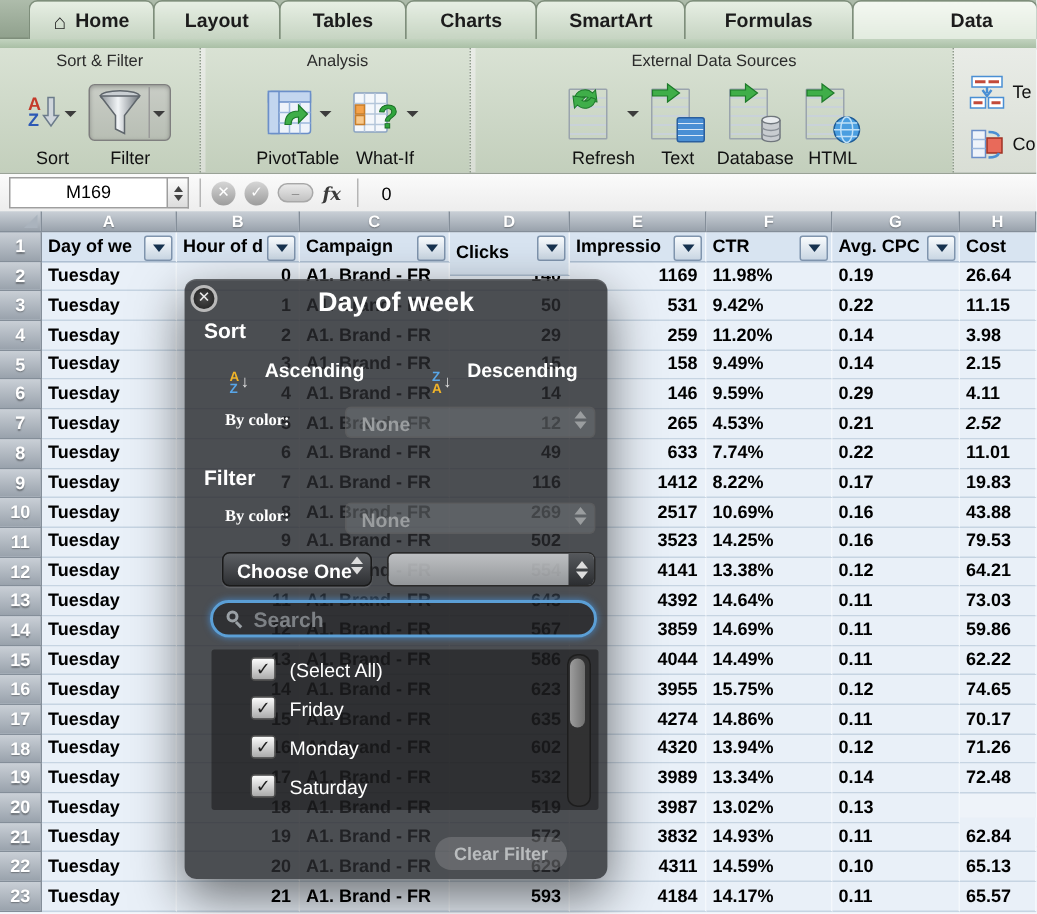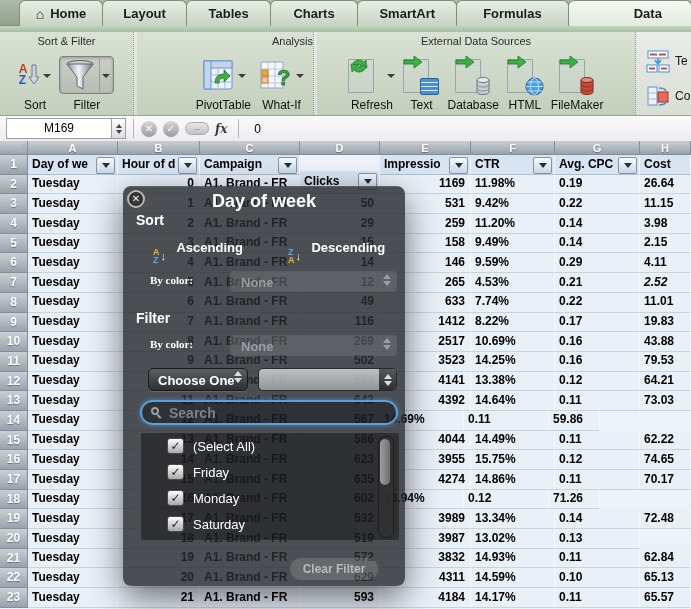--- a/index.html
+++ b/index.html
@@ -284,21 +284,21 @@
             <span class="vsep"></span>
             <span class="caret"></span>
           </span>
         </div>
         <div class="rlabel">Filter</div>
       </div>
     </div>
   </div>
   <div class="rsep"></div>
 
-  <div class="rgroup" style="width:176px;align-items:flex-end;">
+  <div class="rgroup" style="width:176px;">
     <div class="rgroup-title">Analysis</div>
     <div class="rgroup-body">
       <div class="rbtn">
         <div class="iconwrap">
           <svg width="34" height="34" viewBox="0 0 34 34">
             <rect x="3" y="3" width="28" height="28" fill="#eef3fa" stroke="#6b8fc9" rx="2"></rect>
             <rect x="3" y="3" width="28" height="7" fill="#c3d6ef" stroke="#6b8fc9"></rect>
             <rect x="3" y="3" width="7" height="28" fill="#c3d6ef" stroke="#6b8fc9"></rect>
             <line x1="10" y1="17" x2="31" y2="17" stroke="#9db8dd"></line>
               <line x1="10" y1="24" x2="31" y2="24" stroke="#9db8dd"></line>
@@ -386,36 +386,20 @@
               <circle cx="9.5" cy="9.5" r="8.5" fill="#4a9ee0" stroke="#1f5c96"></circle>
               <ellipse cx="9.5" cy="9.5" rx="4" ry="8.5" fill="none" stroke="#bfe0f7"></ellipse>
               <line x1="1" y1="9.5" x2="18" y2="9.5" stroke="#bfe0f7"></line>
               <line x1="2.5" y1="5" x2="16.5" y2="5" stroke="#bfe0f7"></line>
               <line x1="2.5" y1="14" x2="16.5" y2="14" stroke="#bfe0f7"></line>
             </svg>
           </span>
         </div>
         <div class="rlabel">HTML</div>
       </div>
-      <div class="rbtn">
-        <div class="iconwrap">
-          <span class="docicon">
-            <span class="sheet"></span>
-            <svg width="20" height="14" viewBox="0 0 20 14" style="position:absolute;left:0;top:0;">
-                <path d="M1 5 h10 v-4 l8 6 -8 6 v-4 h-10 z" fill="#3fae49" stroke="#1d7a2a" stroke-width="0.8"></path>
-              </svg>
-            <svg width="16" height="18" viewBox="0 0 16 18" style="position:absolute;right:0;bottom:0;">
-              <path d="M2 3 v12 a6 2.5 0 0 0 12 0 v-12" fill="#c24a3a" stroke="#7e2a1e"></path>
-              <ellipse cx="8" cy="3" rx="6" ry="2.5" fill="#e0897c" stroke="#7e2a1e"></ellipse>
-              <path d="M2 7.5 a6 2.5 0 0 0 12 0 M2 11.5 a6 2.5 0 0 0 12 0" fill="none" stroke="#8f3527"></path>
-            </svg>
-          </span>
-        </div>
-        <div class="rlabel">FileMaker</div>
-      </div>
     </div>
   </div>
   <div class="rsep"></div>
 
   <div class="rgroup plain" style="flex:1;align-items:flex-start;padding:16px 0 0 7px;">
     <div class="smallbtn">
       <svg width="24" height="24" viewBox="0 0 24 24">
         <rect x="2" y="2" width="20" height="7" fill="#fff" stroke="#4a8fd4"></rect>
         <line x1="4" y1="5.5" x2="11" y2="5.5" stroke="#c24a3a" stroke-width="2"></line>
           <line x1="13" y1="5.5" x2="20" y2="5.5" stroke="#c24a3a" stroke-width="2"></line>
@@ -481,21 +465,21 @@
         <span class="fdrop">
           <span class="tri"></span>
         </span>
       </div>
       <div class="cell head al" style="width: 100px; height: 19.7px; line-height: 19.7px;">
         <span>Campaign</span>
         <span class="fdrop">
           <span class="tri"></span>
         </span>
       </div>
-      <div class="cell head al" style="width: 80px; height: 23px; line-height: 19.7px; margin-top: 16px;">
+      <div class="cell head al" style="width: 80px; height: 29px; line-height: 19.7px;">
         <span>Clicks</span>
         <span class="fdrop">
           <span class="tri"></span>
         </span>
       </div>
       <div class="cell head al" style="width: 91px; height: 19.7px; line-height: 19.7px;">
         <span>Impressio</span>
         <span class="fdrop">
           <span class="tri"></span>
         </span>
@@ -647,20 +631,21 @@
       <div class="cell al" style="width: 84px; height: 19.7px; line-height: 19.7px;">14.64%</div>
       <div class="cell al" style="width: 85px; height: 19.7px; line-height: 19.7px;">0.11</div>
       <div class="cell al" style="width: 51px; height: 19.7px; line-height: 19.7px;">73.03</div>
     </div>
     <div class="srow" style="height: 19.7px;">
       <div class="hcell" style="width: 28px; height: 19.7px; line-height: 19.7px;">14</div>
       <div class="cell al" style="width: 90px; height: 19.7px; line-height: 19.7px;">Tuesday</div>
       <div class="cell ar" style="width: 82px; height: 19.7px; line-height: 19.7px;">12</div>
       <div class="cell al" style="width: 100px; height: 19.7px; line-height: 19.7px;">A1. Brand - FR</div>
       <div class="cell ar" style="width: 80px; height: 19.7px; line-height: 19.7px;">567</div>
+      <div class="cell ar" style="width: 91px; height: 19.7px; line-height: 19.7px;">3859</div>
       <div class="cell al" style="width: 84px; height: 19.7px; line-height: 19.7px;">14.69%</div>
       <div class="cell al" style="width: 85px; height: 19.7px; line-height: 19.7px;">0.11</div>
       <div class="cell al" style="width: 51px; height: 19.7px; line-height: 19.7px;">59.86</div>
     </div>
     <div class="srow" style="height: 19.7px;">
       <div class="hcell" style="width: 28px; height: 19.7px; line-height: 19.7px;">15</div>
       <div class="cell al" style="width: 90px; height: 19.7px; line-height: 19.7px;">Tuesday</div>
       <div class="cell ar" style="width: 82px; height: 19.7px; line-height: 19.7px;">13</div>
       <div class="cell al" style="width: 100px; height: 19.7px; line-height: 19.7px;">A1. Brand - FR</div>
       <div class="cell ar" style="width: 80px; height: 19.7px; line-height: 19.7px;">586</div>
@@ -690,20 +675,21 @@
       <div class="cell al" style="width: 84px; height: 19.7px; line-height: 19.7px;">14.86%</div>
       <div class="cell al" style="width: 85px; height: 19.7px; line-height: 19.7px;">0.11</div>
       <div class="cell al" style="width: 51px; height: 19.7px; line-height: 19.7px;">70.17</div>
     </div>
     <div class="srow" style="height: 19.7px;">
       <div class="hcell" style="width: 28px; height: 19.7px; line-height: 19.7px;">18</div>
       <div class="cell al" style="width: 90px; height: 19.7px; line-height: 19.7px;">Tuesday</div>
       <div class="cell ar" style="width: 82px; height: 19.7px; line-height: 19.7px;">16</div>
       <div class="cell al" style="width: 100px; height: 19.7px; line-height: 19.7px;">A1. Brand - FR</div>
       <div class="cell ar" style="width: 80px; height: 19.7px; line-height: 19.7px;">602</div>
+      <div class="cell ar" style="width: 91px; height: 19.7px; line-height: 19.7px;">4320</div>
       <div class="cell al" style="width: 84px; height: 19.7px; line-height: 19.7px;">13.94%</div>
       <div class="cell al" style="width: 85px; height: 19.7px; line-height: 19.7px;">0.12</div>
       <div class="cell al" style="width: 51px; height: 19.7px; line-height: 19.7px;">71.26</div>
     </div>
     <div class="srow" style="height: 19.7px;">
       <div class="hcell" style="width: 28px; height: 19.7px; line-height: 19.7px;">19</div>
       <div class="cell al" style="width: 90px; height: 19.7px; line-height: 19.7px;">Tuesday</div>
       <div class="cell ar" style="width: 82px; height: 19.7px; line-height: 19.7px;">17</div>
       <div class="cell al" style="width: 100px; height: 19.7px; line-height: 19.7px;">A1. Brand - FR</div>
       <div class="cell ar" style="width: 80px; height: 19.7px; line-height: 19.7px;">532</div>

